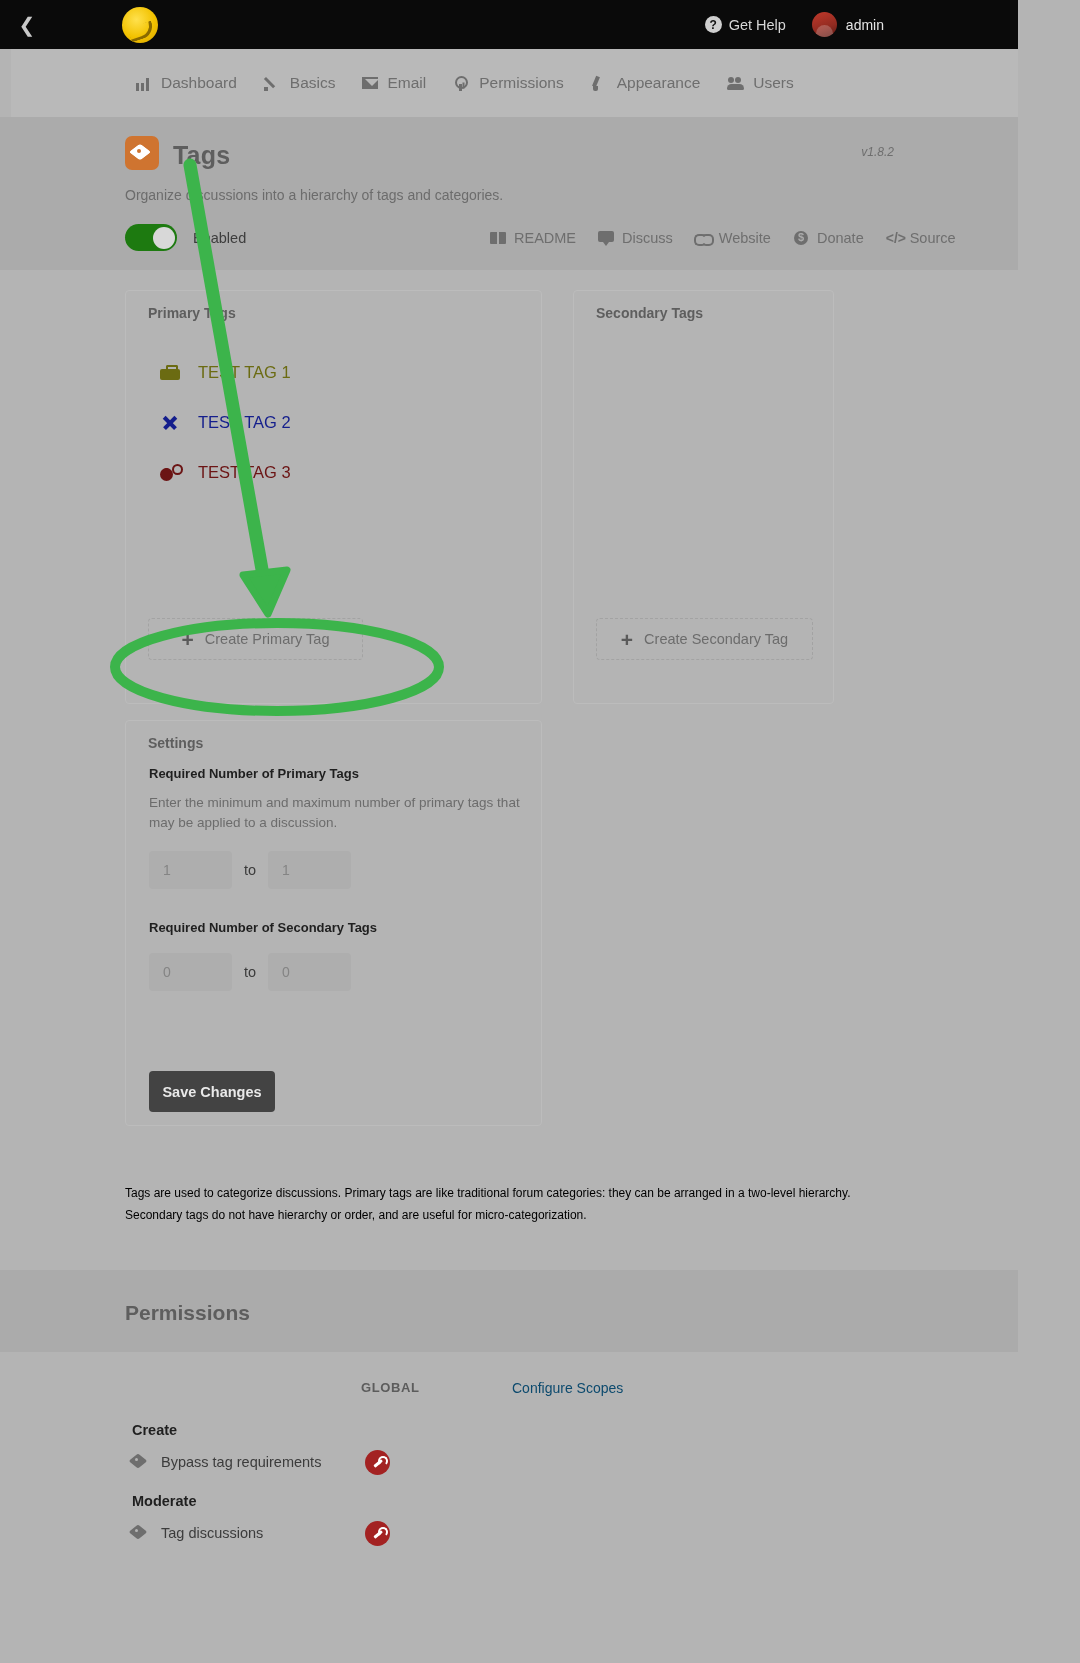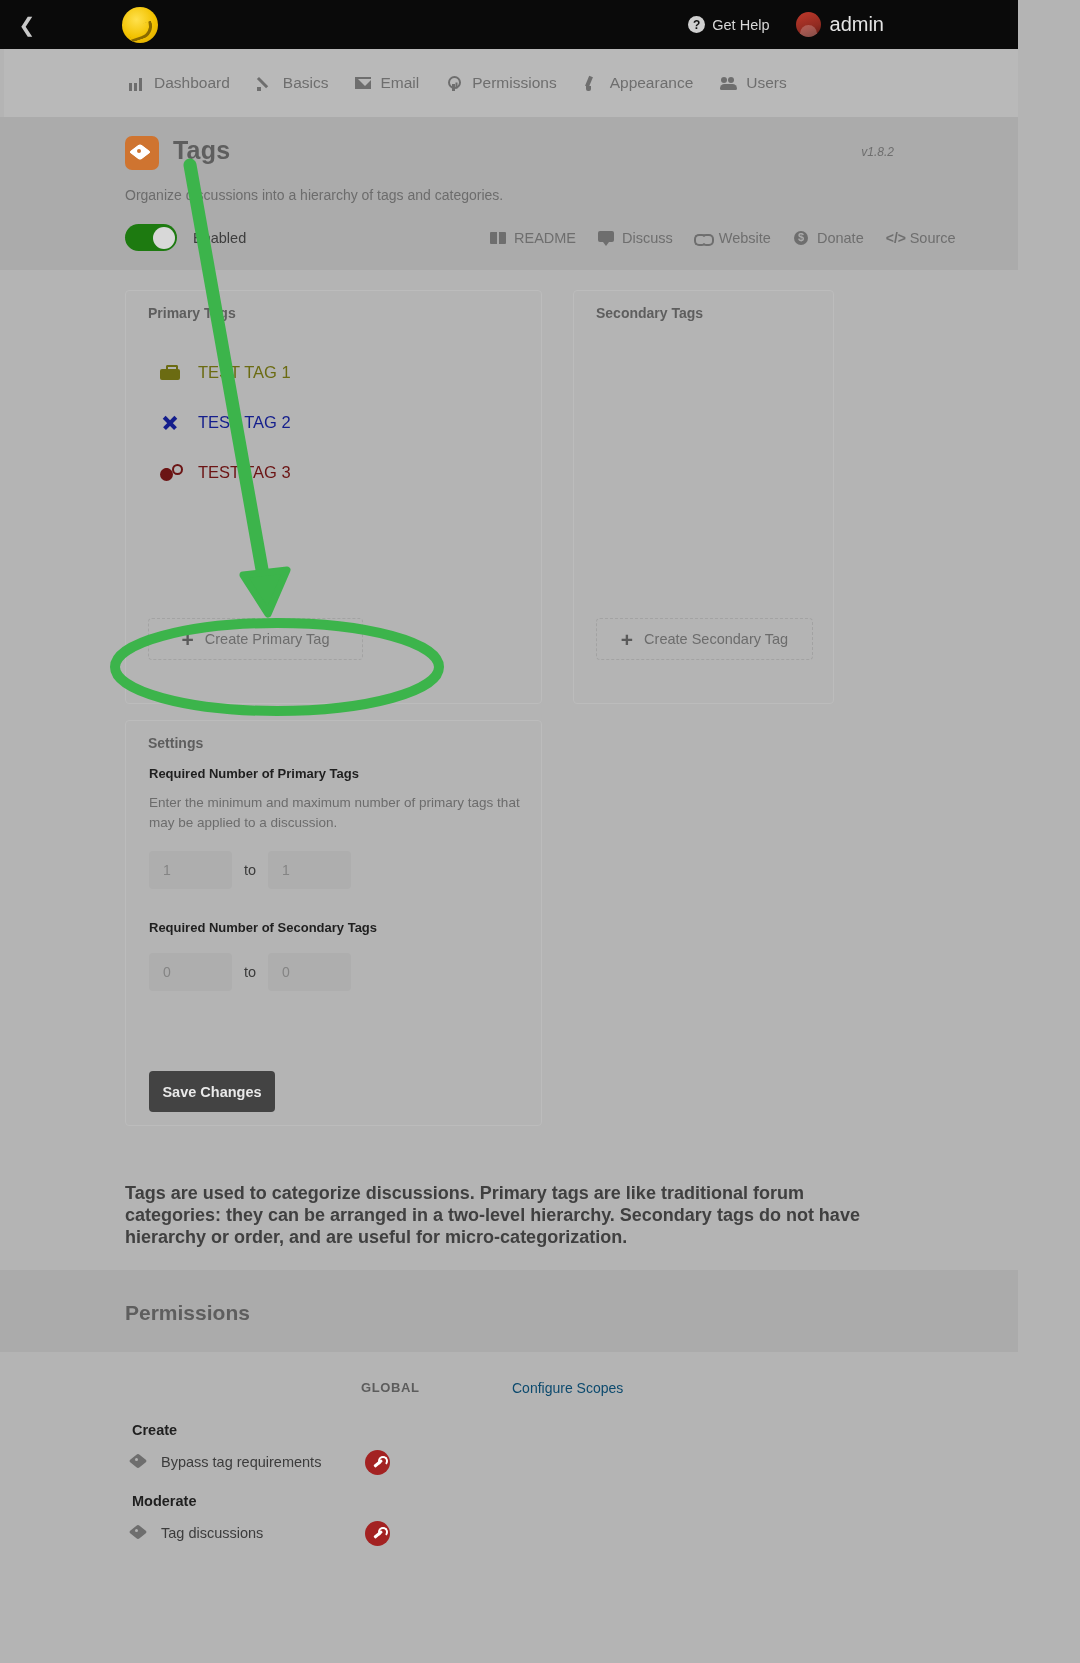--- a/index.html
+++ b/index.html
@@ -55,36 +55,36 @@
   }
   .help-circ {
     width: 17px; height: 17px; border-radius: 50%;
     background: #cfcfcf; color: #111;
     font-size: 12px; font-weight: bold;
     display: flex; align-items: center; justify-content: center;
     line-height: 1;
   }
   .user-chunk {
     display: flex; align-items: center; gap: 9px;
-    margin-left: 18px; color: #e4e4e4; font-size: 20px; cursor: pointer;
+    margin-left: 18px; color: #e4e4e4; font-size: 14px; cursor: pointer;
   }
   .avatar {
     width: 25px; height: 25px; border-radius: 50%;
     background: linear-gradient(160deg,#c0392b 0%, #922b21 60%, #5c1a14 100%);
     position: relative; overflow: hidden;
   }
   .avatar:after {
     content: ""; position: absolute; left: 4px; top: 13px;
     width: 17px; height: 17px; border-radius: 50%;
     background: rgba(255,255,255,.22);
   }
 
   
   .navbar {
-    position: absolute; top: 49px; left: 4px;
+    position: absolute; top: 49px; left: 11px;
     width: 1018px; height: 68px;
     background: #b9b9b9;
     display: flex; align-items: center;
     padding-left: 124px; gap: 27px;
   }
   .nav-item {
     display: flex; align-items: center; gap: 9px;
     color: #6e6e6e; font-size: 15.5px; cursor: pointer;
   }
   .nav-ico { width: 17px; height: 15px; display: inline-block; position: relative; }
@@ -140,21 +140,21 @@
   }
 
   
   .ext-head {
     position: absolute; top: 117px; left: 0;
     width: 1018px; height: 153px;
     background: #ababab;
   }
   .ext-title-row {
     position: absolute; left: 125px; top: 19px;
-    display: flex; align-items: flex-start; gap: 14px;
+    display: flex; align-items: flex-end; gap: 14px;
   }
   .ext-icon {
     width: 34px; height: 34px; border-radius: 7px;
     background: #cf7430;
     display: flex; align-items: center; justify-content: center;
   }
   .tag-glyph { position: relative; width: 19px; height: 17px; }
   .tag-glyph:before {
     content:""; position:absolute; left:0; top:0;
     width: 14px; height: 14px; background:#fff;
@@ -323,21 +323,21 @@
     color: #e9e9e9;
     border: none; border-radius: 4px;
     font-size: 14.5px; font-weight: bold;
     cursor: pointer;
     font-family: "Liberation Sans", sans-serif;
   }
 
   .footnote {
     position: absolute; left: 125px; top: 912px;
     width: 762px;
-    font-size: 18px; color: #404040; line-height: 22px; font-weight: bold;
+    font-size: 12px; color: #000000; line-height: 22px;
   }
 
   
   .perm-head {
     position: absolute; top: 1270px; left: 0;
     width: 1018px; height: 82px;
     background: #ababab;
   }
   .perm-title {
     position: absolute; left: 125px; top: 31px;

